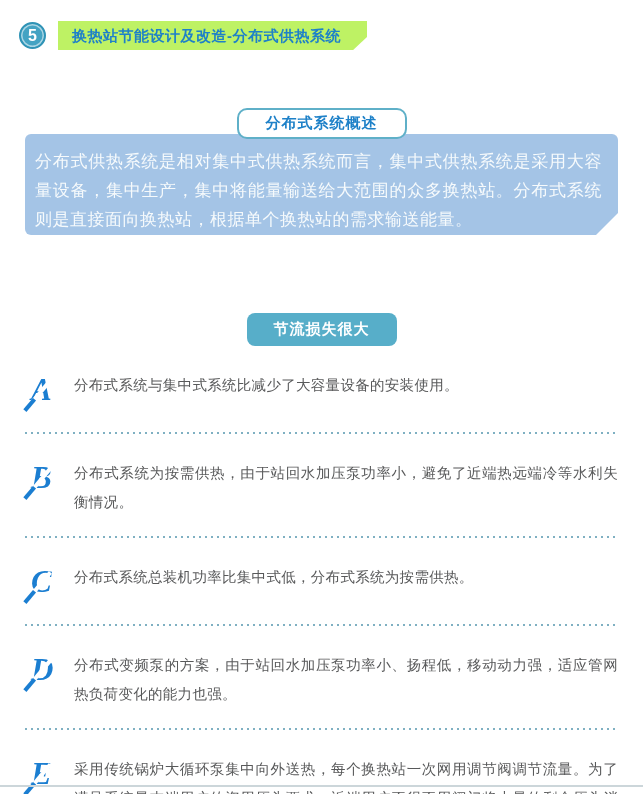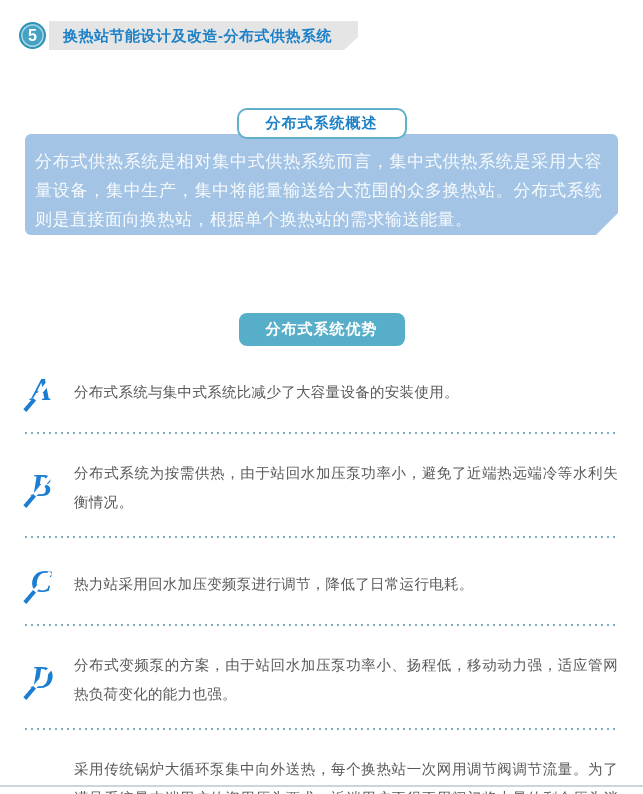--- a/index.html
+++ b/index.html
@@ -15,22 +15,22 @@
   .header{position:absolute;top:21px;left:19px;display:flex;align-items:center;}
   .num-circle{
     width:27px;height:27px;border-radius:50%;
     background:#44a3c3;border:2px solid #2f93b6;
     box-shadow:inset 0 0 0 1.5px rgba(255,255,255,.55);
     color:#ffffff;font-weight:bold;font-size:16px;
     display:flex;align-items:center;justify-content:center;
     box-sizing:border-box;flex:none;
   }
   .banner{
-    margin-left:3px;height:29px;line-height:29px;
-    background:#e5e5e5;
+    margin-left:12px;height:29px;line-height:29px;
+    background:#bef264;
     padding:0 26px 0 14px;
     color:#1e81c8;font-weight:bold;font-size:15px;
     letter-spacing:0.5px;
     clip-path:polygon(0 0,100% 0,100% 55%,95.5% 100%,0 100%);
     white-space:nowrap;
   }
 
   
   .overview{position:absolute;top:108px;left:0;width:100%;}
   .badge-outline{
@@ -58,21 +58,21 @@
   
   .adv-badge-wrap{position:absolute;top:313px;left:0;width:100%;}
   .badge-solid{
     width:fit-content;margin:0 auto;
     background:#57aec9;border-radius:8px;
     color:#ffffff;font-weight:bold;font-size:15px;
     padding:7px 27px;letter-spacing:1px;
   }
 
   .items{position:absolute;top:358px;left:25px;right:25px;}
-  .item{display:flex;align-items:center;padding:13px 0 5px;}
+  .item{display:flex;align-items:flex-start;padding:13px 0 5px;}
   .letter-box{position:relative;width:30px;height:42px;flex:none;margin-left:2px;}
   .letter{
     display:block;
     font-family:"Liberation Serif","DejaVu Serif",serif;
     font-style:italic;font-weight:bold;
     font-size:31px;line-height:38px;
     color:#1b7ed1;padding-left:4px;
   }
   .slash-white{
     position:absolute;width:38px;height:3.5px;background:#ffffff;
@@ -115,21 +115,21 @@
     <div class="badge-outline">
       <span>分布式系统概述</span>
     </div>
     <div class="overview-box">
       <div class="overview-text">分布式供热系统是相对集中式供热系统而言，集中式供热系统是采用大容量设备，集中生产，集中将能量输送给大范围的众多换热站。分布式系统则是直接面向换热站，根据单个换热站的需求输送能量。</div>
     </div>
   </div>
 
   <div class="adv-badge-wrap">
     <div class="badge-solid">
-      <span>分布式系统优势</span>
+      <span>节流损失很大</span>
     </div>
   </div>
 
   <div class="items">
 
     <div class="item">
       <div class="letter-box">
         <span class="letter">A</span>
         <span class="slash-white"></span>
         <span class="slash-blue"></span>
@@ -147,21 +147,21 @@
       <div class="item-text">分布式系统为按需供热，由于站回水加压泵功率小，避免了近端热远端冷等水利失衡情况。</div>
     </div>
     <div class="dotline"></div>
 
     <div class="item">
       <div class="letter-box">
         <span class="letter">C</span>
         <span class="slash-white"></span>
         <span class="slash-blue"></span>
       </div>
-      <div class="item-text">热力站采用回水加压变频泵进行调节，降低了日常运行电耗。</div>
+      <div class="item-text">分布式系统总装机功率比集中式低，分布式系统为按需供热。</div>
     </div>
     <div class="dotline"></div>
 
     <div class="item">
       <div class="letter-box">
         <span class="letter">D</span>
         <span class="slash-white"></span>
         <span class="slash-blue"></span>
       </div>
       <div class="item-text">分布式变频泵的方案，由于站回水加压泵功率小、扬程低，移动动力强，适应管网热负荷变化的能力也强。</div>

